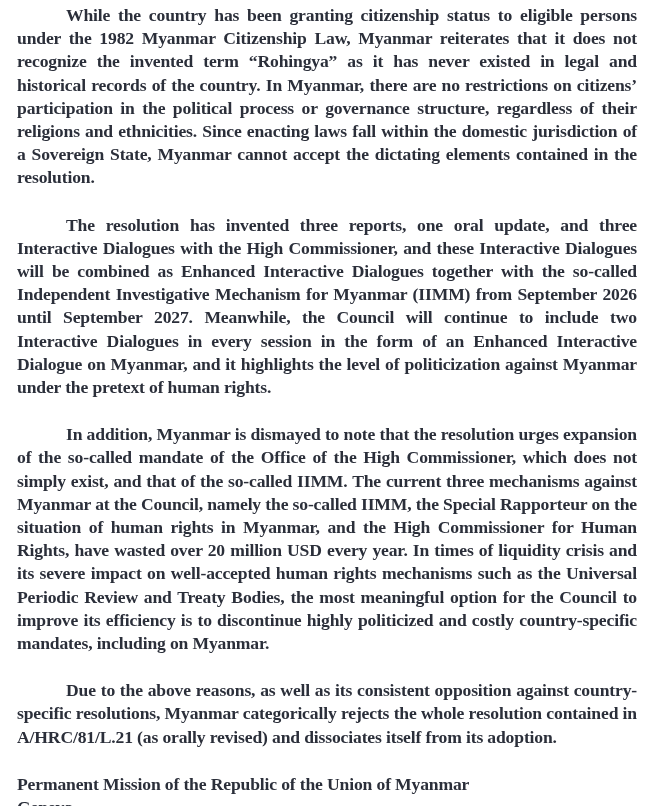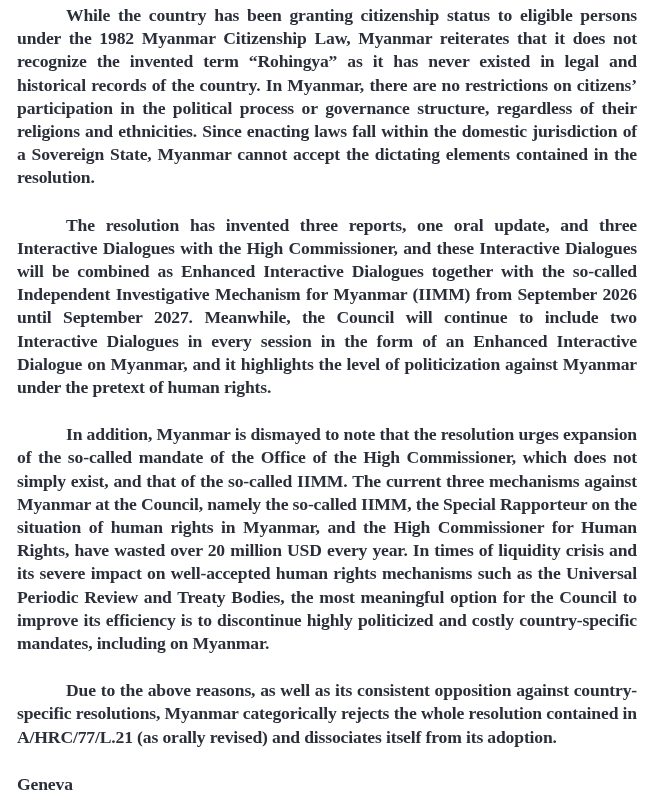--- a/index.html
+++ b/index.html
@@ -40,17 +40,18 @@
     display: block;
   }
 </style>
 </head>
 <body>
 
 <div class="doc">
   <p class="para">While the country has been granting citizenship status to eligible persons under the 1982 Myanmar Citizenship Law, Myanmar reiterates that it does not recognize the invented term “Rohingya” as it has never existed in legal and historical records of the country. In Myanmar, there are no restrictions on citizens’ participation in the political process or governance structure, regardless of their religions and ethnicities. Since enacting laws fall within the domestic jurisdiction of a Sovereign State, Myanmar cannot accept the dictating elements contained in the resolution.</p>
   <p class="para">The resolution has invented three reports, one oral update, and three Interactive Dialogues with the High Commissioner, and these Interactive Dialogues will be combined as Enhanced Interactive Dialogues together with the so-called Independent Investigative Mechanism for Myanmar (IIMM) from September 2026 until September 2027. Meanwhile, the Council will continue to include two Interactive Dialogues in every session in the form of an Enhanced Interactive Dialogue on Myanmar, and it highlights the level of politicization against Myanmar under the pretext of human rights.</p>
   <p class="para">In addition, Myanmar is dismayed to note that the resolution urges expansion of the so-called mandate of the Office of the High Commissioner, which does not simply exist, and that of the so-called IIMM. The current three mechanisms against Myanmar at the Council, namely the so-called IIMM, the Special Rapporteur on the situation of human rights in Myanmar, and the High Commissioner for Human Rights, have wasted over 20 million USD every year. In times of liquidity crisis and its severe impact on well-accepted human rights mechanisms such as the Universal Periodic Review and Treaty Bodies, the most meaningful option for the Council to improve its efficiency is to discontinue highly politicized and costly country-specific mandates, including on Myanmar.</p>
-  <p class="para">Due to the above reasons, as well as its consistent opposition against country-specific resolutions, Myanmar categorically rejects the whole resolution contained in A/HRC/77/L.21 (as orally revised) and dissociates itself from its adoption.</p>
+  <p class="para">Due to the above reasons, as well as its consistent opposition against country-specific resolutions, Myanmar categorically rejects the whole resolution contained in A/HRC/81/L.21 (as orally revised) and dissociates itself from its adoption.</p>
   <div class="signature">
+    <span class="sig-line">Permanent Mission of the Republic of the Union of Myanmar</span>
     <span class="sig-line">Geneva</span>
   </div>
 </div>
 
 </body></html>

